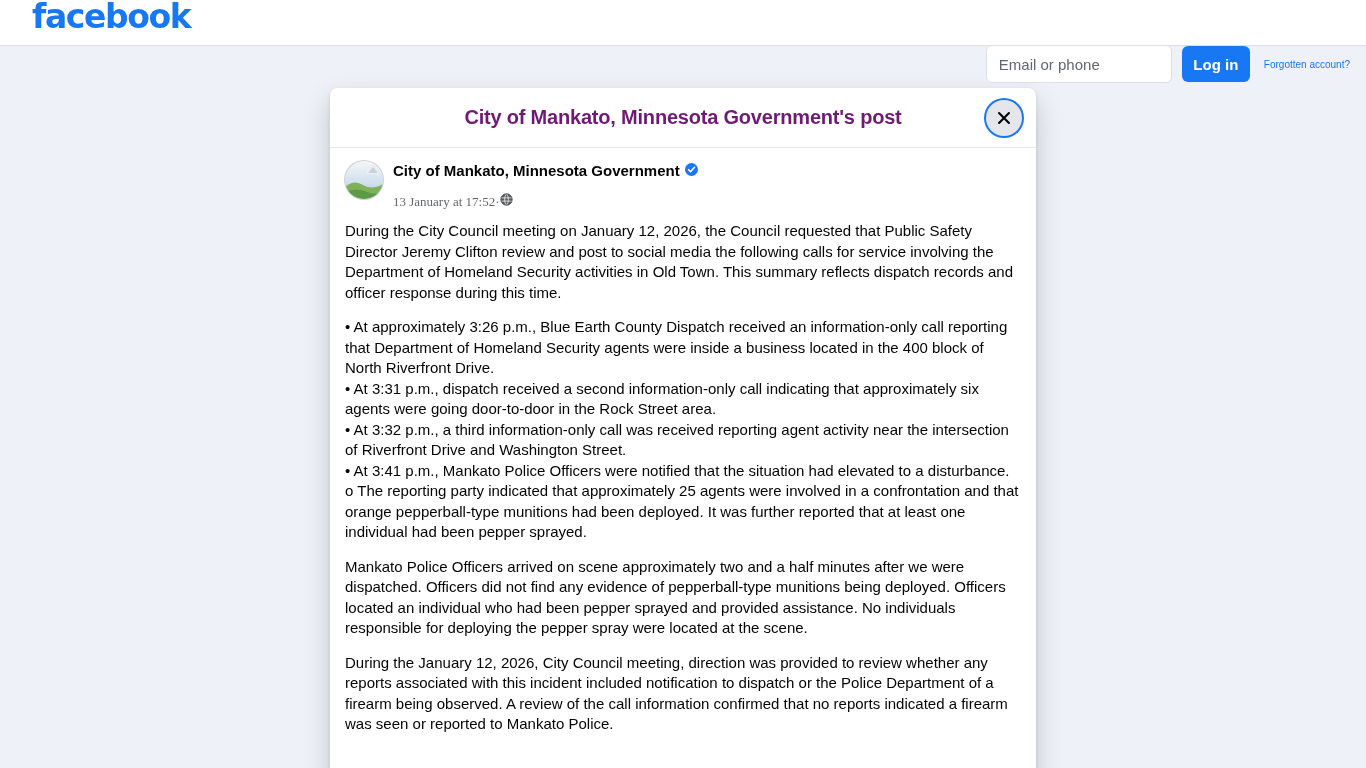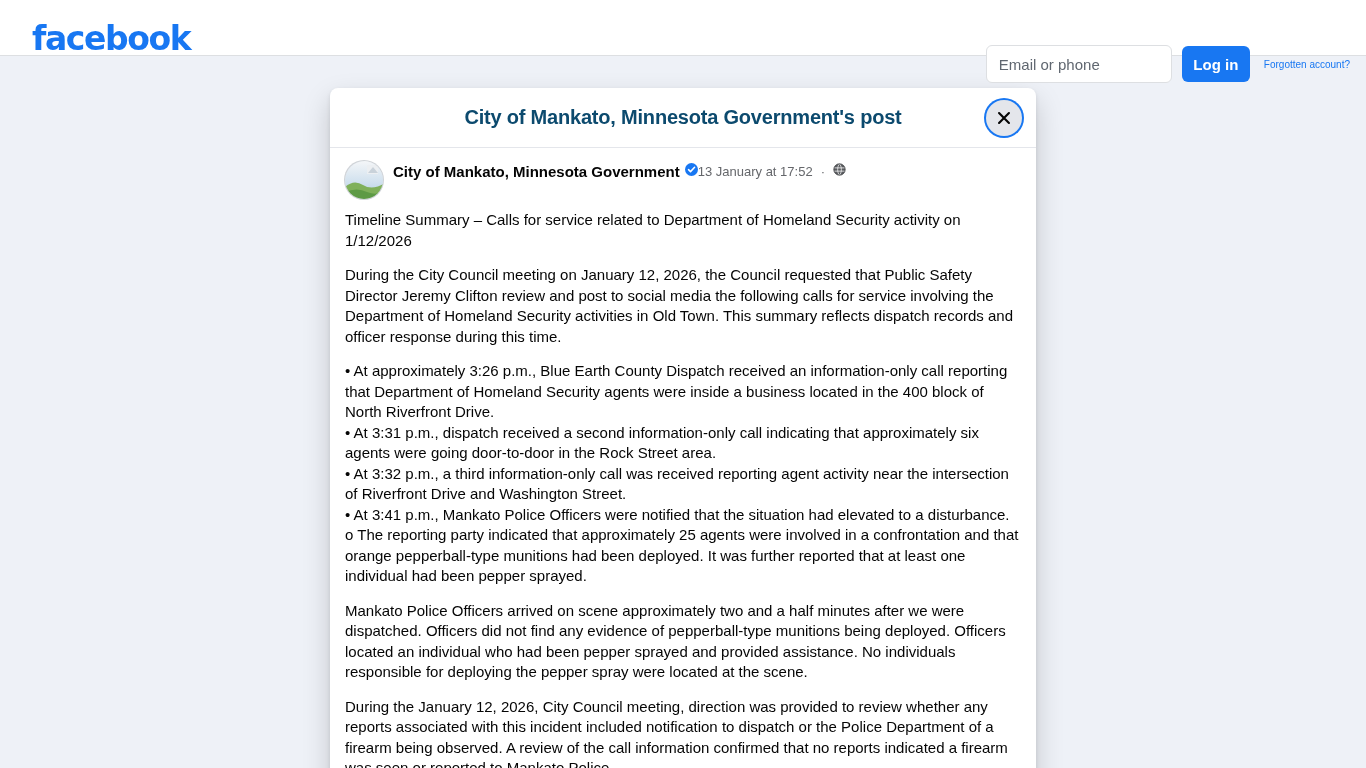--- a/index.html
+++ b/index.html
@@ -12,25 +12,25 @@
     overflow: hidden;
     background: #eef1f7;
     font-family: "Liberation Sans", sans-serif;
   }
 
   
   .topbar {
     position: absolute;
     top: 0; left: 0;
     width: 1366px;
-    height: 56px;
+    height: 46px;
     background: #ffffff;
     border-bottom: 1px solid #dddfe2;
     display: flex;
-    align-items: flex-end;
+    align-items: flex-start;
     z-index: 30;
   }
   .fb-logo {
     margin-left: 32px;
     font-size: 33px;
     line-height: 1;
     font-weight: 700;
     letter-spacing: -1.4px;
     color: #1877f2;
     font-family: "DejaVu Sans", sans-serif;
@@ -105,21 +105,21 @@
     position: relative;
     height: 60px;
     border-bottom: 1px solid #e4e6eb;
     display: flex;
     align-items: center;
     justify-content: center;
   }
   .modal-title {
     font-size: 20px;
     font-weight: 700;
-    color: #0c4a6e;
+    color: #701a75;
     letter-spacing: -0.2px;
     text-align: center;
     padding: 0 60px;
   }
   .close-btn {
     position: absolute;
     right: 14px;
     top: 12px;
     width: 36px;
     height: 36px;
@@ -149,37 +149,38 @@
     width: 40px;
     height: 40px;
     border-radius: 50%;
     flex: 0 0 40px;
     overflow: hidden;
     background: #dfe3e8;
     position: relative;
     border: 1px solid rgba(0,0,0,0.07);
   }
   .avatar svg { display: block; filter: blur(0.4px); }
-  .author-meta { display: flex; flex-direction: row; padding-top: 1px; }
+  .author-meta { display: flex; flex-direction: column; padding-top: 1px; }
   .author-line { display: flex; align-items: center; gap: 5px; }
   .author-name {
     font-size: 15px;
     font-weight: 700;
     color: #050505;
     line-height: 19px;
   }
   .verified { display: block; }
   .meta-line {
     display: flex;
     align-items: center;
-    gap: 8px;
+    gap: 0;
     font-size: 13px;
     color: #65676b;
     line-height: 18px;
-    margin-top: 2px;
+    margin-top: 13px;
+    font-family: Liberation Serif, serif;
   }
   .meta-time { cursor: pointer; }
   .meta-dot { color: #65676b; font-size: 13px; }
   .globe-icon { display: block; }
 
   .post-text {
     font-size: 15px;
     line-height: 20.5px;
     color: #050505;
     padding-left: 1px;
@@ -258,21 +259,20 @@
                 <circle cx="8" cy="8" r="7" fill="#5b5d61"></circle>
                 <path d="M8 1 C5 4 5 12 8 15 M8 1 C11 4 11 12 8 15 M1.3 6 H14.7 M1.3 10 H14.7" fill="none" stroke="#ffffff" stroke-width="0.9"></path>
                 <circle cx="8" cy="8" r="7" fill="none" stroke="#3e4042" stroke-width="1"></circle>
               </svg>
             </span>
           </div>
         </div>
       </div>
 
       <div class="post-text">
-        <p>Timeline Summary – Calls for service related to Department of Homeland Security activity on 1/12/2026</p>
         <p>During the City Council meeting on January 12, 2026, the Council requested that Public Safety Director Jeremy Clifton review and post to social media the following calls for service involving the Department of Homeland Security activities in Old Town. This summary reflects dispatch records and officer response during this time.</p>
         <p>• At approximately 3:26 p.m., Blue Earth County Dispatch received an information-only call reporting that Department of Homeland Security agents were inside a business located in the 400 block of North Riverfront Drive.
 • At 3:31 p.m., dispatch received a second information-only call indicating that approximately six agents were going door-to-door in the Rock Street area.
 • At 3:32 p.m., a third information-only call was received reporting agent activity near the intersection of Riverfront Drive and Washington Street.
 • At 3:41 p.m., Mankato Police Officers were notified that the situation had elevated to a disturbance.
 o The reporting party indicated that approximately 25 agents were involved in a confrontation and that orange pepperball-type munitions had been deployed. It was further reported that at least one individual had been pepper sprayed.</p>
         <p>Mankato Police Officers arrived on scene approximately two and a half minutes after we were dispatched. Officers did not find any evidence of pepperball-type munitions being deployed. Officers located an individual who had been pepper sprayed and provided assistance. No individuals responsible for deploying the pepper spray were located at the scene.</p>
         <p>During the January 12, 2026, City Council meeting, direction was provided to review whether any reports associated with this incident included notification to dispatch or the Police Department of a firearm being observed. A review of the call information confirmed that no reports indicated a firearm was seen or reported to Mankato Police.</p>
 
       </div>

